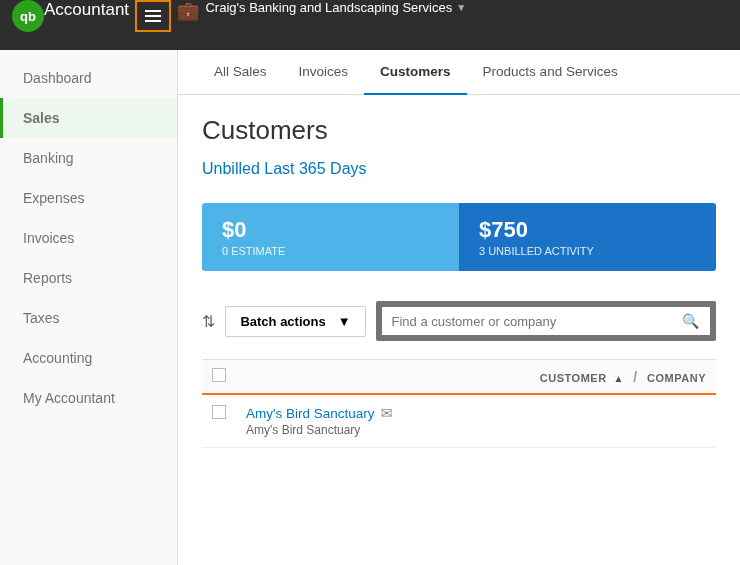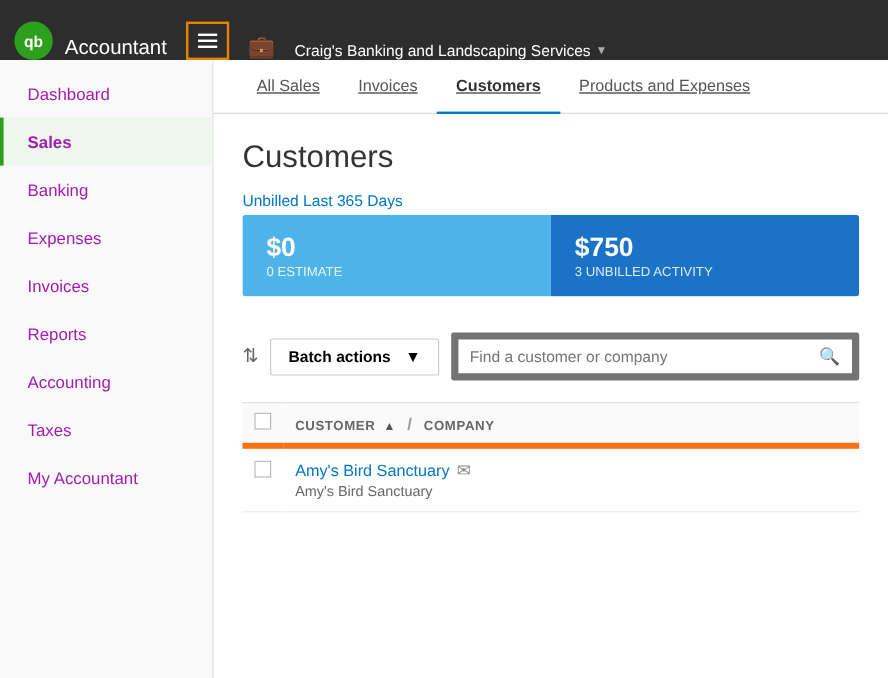--- a/index.html
+++ b/index.html
@@ -3,23 +3,23 @@
   <meta charset="utf-8">
   <style>
     * { box-sizing: border-box; margin: 0; padding: 0; }
     body { font-family: 'Helvetica Neue', Arial, sans-serif; font-size: 14px; color: #333; background: #f4f4f4; height: 565px; width: 740px; overflow: hidden; }
 
     
     .top-nav {
       background: #2d2d2d;
       height: 50px;
       display: flex;
-      align-items: flex-end;
+      align-items: flex-start;
       padding: 0 12px;
-      gap: 10px;
+      gap: 0;
     }
     .logo-circle {
       width: 32px; height: 32px;
       background: #2ca01c;
       border-radius: 50%;
       display: flex; align-items: center; justify-content: center;
       color: white; font-weight: bold; font-size: 13px;
     }
     .app-title {
       color: white; font-size: 17px; font-weight: 400; margin-right: 6px;
@@ -53,21 +53,21 @@
     .sidebar {
       width: 178px;
       background: #f9f9f9;
       border-right: 1px solid #ddd;
       padding-top: 8px;
       flex-shrink: 0;
     }
     .sidebar-item {
       padding: 12px 20px;
       font-size: 14px;
-      color: #a21caf;
+      color: #737373;
       cursor: pointer;
       border-left: 3px solid transparent;
     }
     .sidebar-item.active {
       font-weight: bold;
       border-left: 3px solid #2ca01c;
       background: #eef7ee;
     }
 
     
@@ -78,21 +78,20 @@
       flex-direction: column;
       overflow: hidden;
     }
 
     
     .tabs {
       display: flex;
       border-bottom: 1px solid #ddd;
       background: white;
       padding: 0 20px;
-      text-decoration: underline;
     }
     .tab {
       padding: 14px 16px;
       font-size: 13.5px;
       color: #555;
       cursor: pointer;
       border-bottom: 2px solid transparent;
       margin-bottom: -1px;
     }
     .tab.active {
@@ -109,23 +108,23 @@
     }
 
     .page-heading {
       font-size: 26px;
       font-weight: 300;
       color: #333;
       margin-bottom: 14px;
     }
 
     .unbilled-label {
-      font-size: 13px;
+      font-size: 16px;
       color: #0077c5;
-      margin-bottom: 4px;
+      margin-bottom: 25px;
     }
 
     .stats-bar {
       display: flex;
       margin-bottom: 24px;
       border-radius: 3px;
       overflow: hidden;
     }
     .stat-block {
       padding: 14px 20px;
@@ -193,23 +192,23 @@
     .search-icon { color: #888; font-size: 14px; }
 
     
     .customer-table {
       width: 100%;
       border-collapse: collapse;
     }
     .customer-table .col-header {
       padding: 8px 10px;
       border-top: 1px solid #e0e0e0;
-      border-bottom: 5px solid #f97316;
+      border-bottom: 2px solid #f97316;
       background: #fafafa;
-      text-align: left;
+      text-align: right;
     }
     .col-header-text {
       font-size: 11px;
       font-weight: bold;
       color: #666;
       text-transform: uppercase;
       letter-spacing: 0.5px;
     }
     .col-header .sort-arrow {
       font-size: 10px;
@@ -269,32 +268,32 @@
 
 <div class="main-layout">
 
   <nav class="sidebar">
     <div class="sidebar-item">Dashboard</div>
     <div class="sidebar-item active">Sales</div>
     <div class="sidebar-item">Banking</div>
     <div class="sidebar-item">Expenses</div>
     <div class="sidebar-item">Invoices</div>
     <div class="sidebar-item">Reports</div>
+    <div class="sidebar-item">Taxes</div>
     <div class="sidebar-item">Accounting</div>
-    <div class="sidebar-item">Taxes</div>
     <div class="sidebar-item">My Accountant</div>
   </nav>
 
   <div class="content">
 
     <div class="tabs">
       <div class="tab">All Sales</div>
       <div class="tab">Invoices</div>
       <div class="tab active">Customers</div>
-      <div class="tab">Products and Expenses</div>
+      <div class="tab">Products and Services</div>
     </div>
 
     <div class="page-body">
 
       <h1 class="page-heading">Customers</h1>
 
       <p class="unbilled-label">Unbilled Last 365 Days</p>
 
       <div class="stats-bar">
         <div class="stat-block left">

